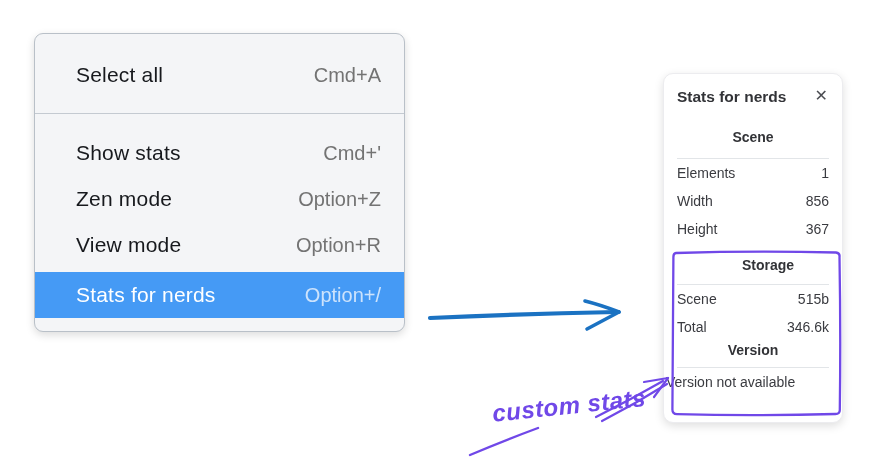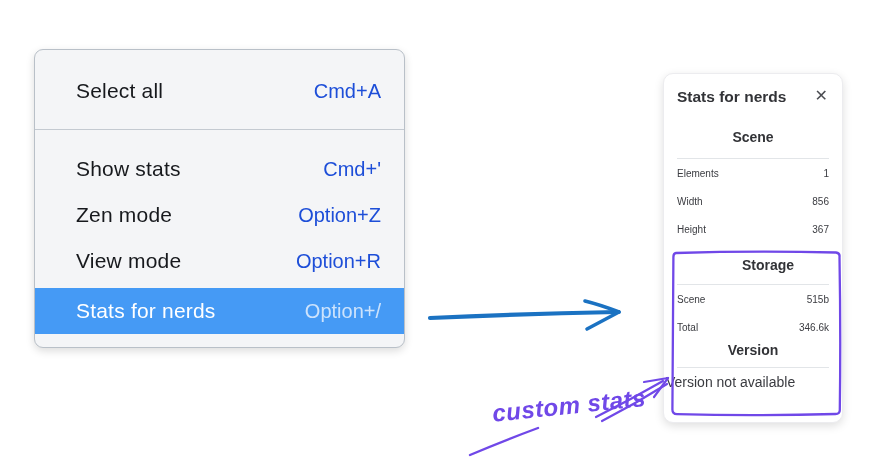--- a/index.html
+++ b/index.html
@@ -10,33 +10,33 @@
     --annotation-purple:#7048e8;
     --panel-bg:#ffffff;
   }
   *{box-sizing:border-box;margin:0;padding:0;}
   html,body{width:873px;height:461px;background:#fff;overflow:hidden;
     font-family:"Liberation Sans","DejaVu Sans",sans-serif;}
   #canvas{position:relative;width:873px;height:461px;background:#fff;}
 
   
   .context-menu{
-    position:absolute;left:34px;top:49px;width:371px;height:299px;
+    position:absolute;left:34px;top:33px;width:371px;height:299px;
     background:var(--menu-bg);
     border:1px solid var(--menu-border);
     border-radius:9px;
     box-shadow:0 3px 8px rgba(0,0,0,.14);
     padding-top:18px;
   }
   .menu-item{
     height:46px;display:flex;align-items:center;justify-content:space-between;
     padding:0 23px 0 41px;cursor:default;
   }
   .menu-label{font-size:21px;color:#17191d;letter-spacing:.2px;}
-  .menu-shortcut{font-size:20px;color:#1d4ed8;}
+  .menu-shortcut{font-size:20px;color:#737373;}
   .menu-divider{height:1px;background:#c4cad1;margin:15px 0 16px 0;}
   .menu-item.highlighted{background:var(--menu-highlight);margin-top:4px;}
   .menu-item.highlighted .menu-label{color:#ffffff;}
   .menu-item.highlighted .menu-shortcut{color:#cde3fc;margin-left:18px;}
 
   
   .stats-panel{
     position:absolute;left:663px;top:73px;width:180px;height:350px;
     background:var(--panel-bg);
     border:1px solid #ececef;
@@ -48,21 +48,21 @@
     padding:13px 12px 0 13px;}
   .panel-title{font-size:15.5px;font-weight:700;color:#323337;line-height:19px;}
   .panel-close{font-size:16px;color:#4b4d52;line-height:17px;cursor:pointer;
     background:none;border:none;padding:0 2px;font-family:inherit;}
   .section-heading{font-size:14px;font-weight:700;color:#323337;text-align:center;
     line-height:18px;}
   .mt22{margin-top:22px;} .mt13{margin-top:13px;margin-left:30px;} .mt12{}
   .hr{height:1px;background:#e2e5e8;margin:12px 13px 0 13px;}
   .hr.tight{margin-top:10px;} .hr.tighter{margin-top:8px;}
   .stat-row{display:flex;align-items:center;justify-content:space-between;
-    height:28px;padding:0 13px;font-size:10px;}
+    height:28px;padding:0 13px;font-size:14px;}
   .stat-label{color:#3a3b40;}
   .stat-value{color:#3a3b40;}
   .panel-note{height:27px;display:flex;align-items:center;padding:0 2px;
     font-size:14px;color:#3a3b40;}
 
   
   .overlay{position:absolute;left:0;top:0;width:873px;height:461px;
     pointer-events:none;}
   .custom-stats-label{
     position:absolute;left:492px;top:391px;width:170px;

